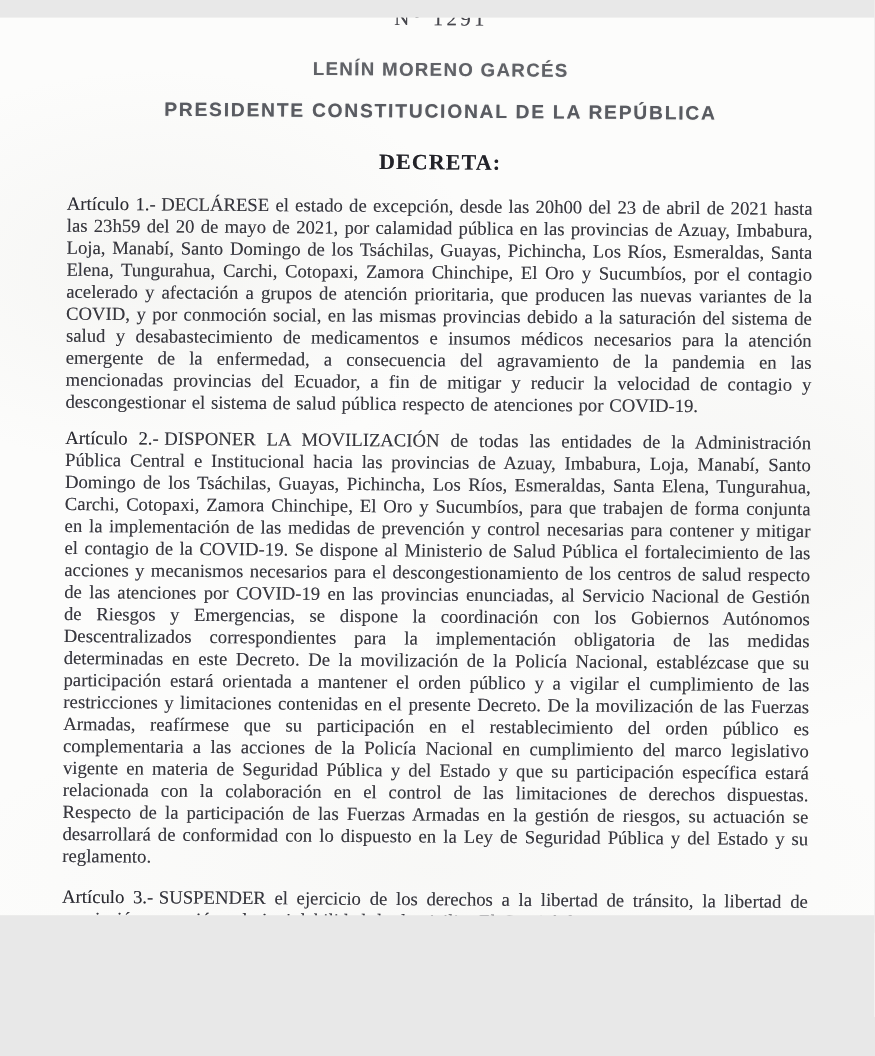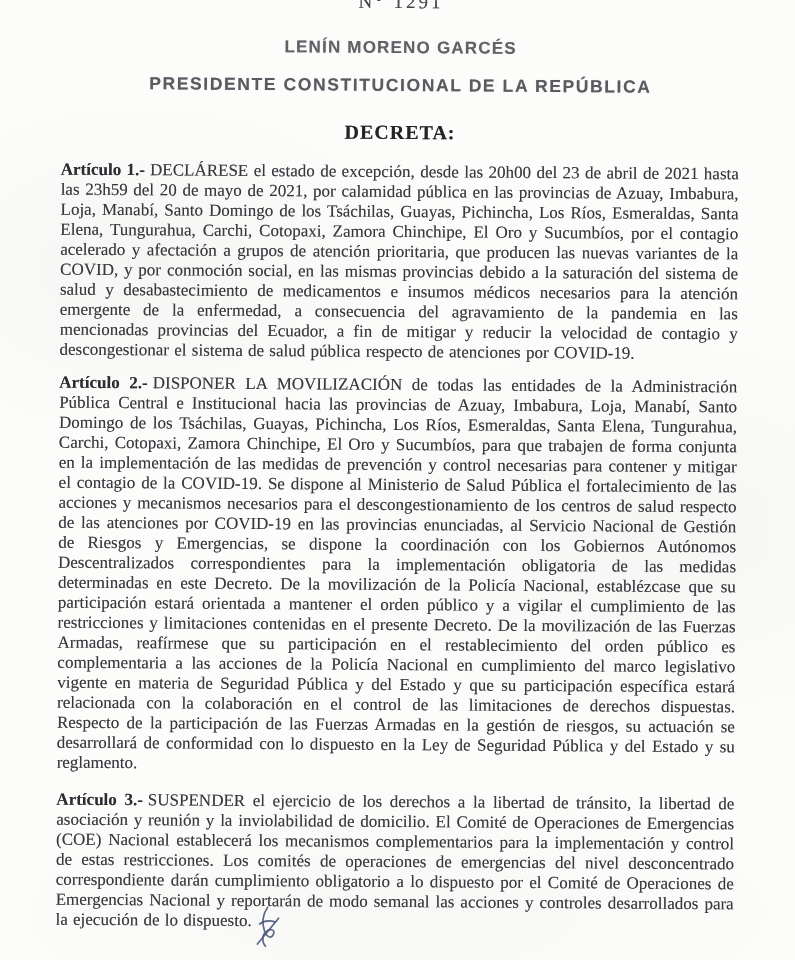--- a/index.html
+++ b/index.html
@@ -1,21 +1,21 @@
 <!DOCTYPE html>
 <html style="--ink: #38383f; --heading_gray: #606267; --paper: #fcfcfb; --signature_ink: #455377;"><head>
 <meta charset="utf-8">
 <style>
   html, body { margin: 0; padding: 0; background: #e8e8e8; }
 
   .page {
     position: relative;
     width: 795px;
-    height: 960px;
-    margin: 0 auto;
+    height: 816px;
+    margin: 16px auto;
     overflow: hidden;
     background:
       radial-gradient(ellipse 420px 260px at 18% 28%, rgba(205,205,198,0.14), transparent 70%),
       radial-gradient(ellipse 500px 300px at 82% 55%, rgba(198,198,192,0.12), transparent 70%),
       radial-gradient(ellipse 600px 200px at 50% 95%, rgba(210,210,205,0.10), transparent 75%),
       var(--paper, #fcfcfb);
     font-family: "Liberation Serif", serif;
     color: var(--ink, #38383f);
   }
 
@@ -79,21 +79,21 @@
     font-size: 17px;
     line-height: 20px;
     word-spacing: 1px;
     color: var(--ink, #38383f);
     text-shadow: 0 0 0.55px rgba(55,55,65,0.5);
   }
   .article.a2 { margin-top: 13px; }
   .article.a3 { margin-top: 17px; }
 
   .article-label {
-    font-weight: 700;
+    font-weight: 400;
     margin-right: 5px;
     color: #2b2b32;
   }
 
   .sig-wrap {
     display: inline-block;
     width: 30px;
     height: 44px;
     vertical-align: middle;
     margin: -18px 0 -26px 2px;

